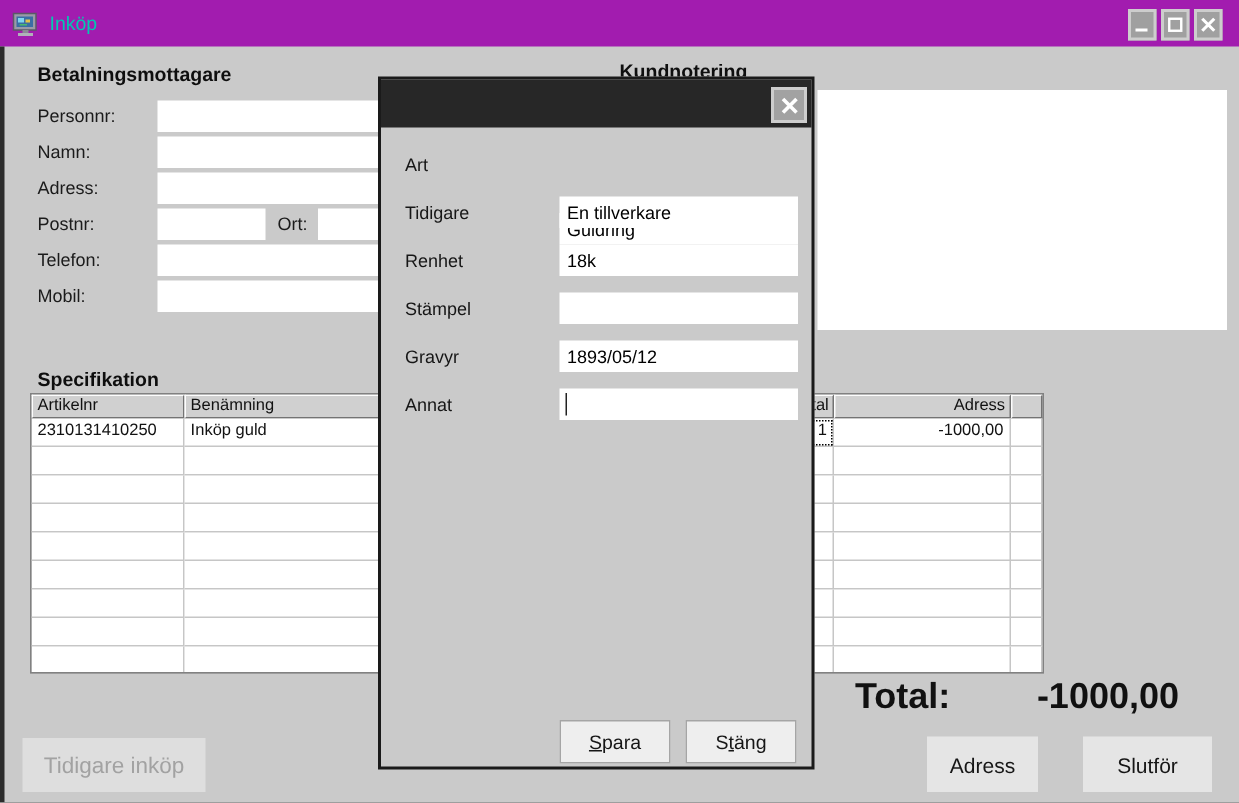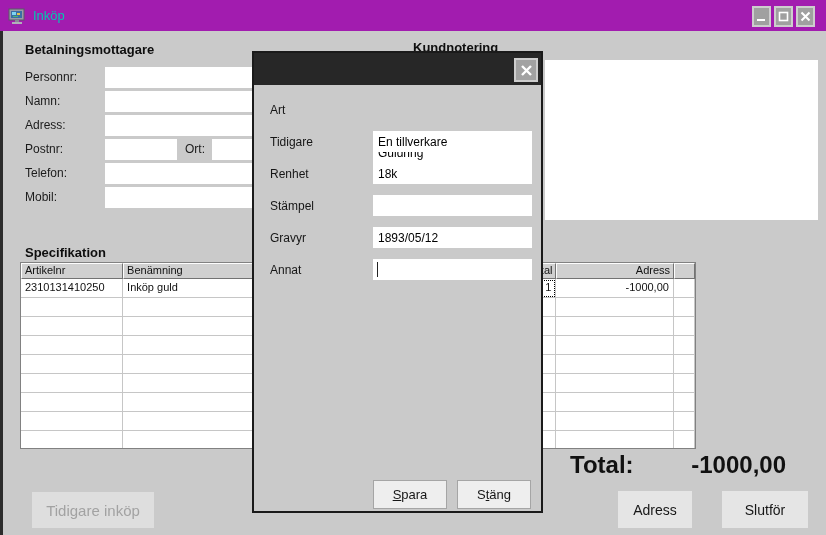--- a/index.html
+++ b/index.html
@@ -43,21 +43,21 @@
   .a-right { text-align:right; }
   .grid-cell.c4, .grid-cell.c5 { text-align:right; }
   .grid-cell.focused { outline:1px dotted #000; outline-offset:-2px; }
 
   
   .total-label { position:absolute; left:570px; top:451px; font-size:24px; font-weight:bold; }
   .total-value { position:absolute; left:620px; top:451px; width:166px; text-align:right;
                  font-size:24px; font-weight:bold; }
   .flat-btn { position:absolute; background:#e5e5e5; border:none; font-family:"Liberation Sans", sans-serif;
               font-size:14px; color:#161616; cursor:default; }
-  .btn-tidigare { left:32px; top:492px; width:122px; height:36px; font-size:15px;
+  .btn-tidigare { left:15px; top:492px; width:122px; height:36px; font-size:15px;
                   background:#dedede; color:#a2a2a2; }
   .btn-avbryt { left:618px; top:491px; width:74px; height:37px; }
   .btn-slutfor { left:722px; top:491px; width:86px; height:37px; }
 
   
   .dialog { position:absolute; left:252px; top:51px; width:291px; height:462px; background:#cacaca;
             border:2px solid #1a1a1a; z-index:10; }
   .dlg-titlebar { position:absolute; left:0; top:0; width:287px; height:32px; background:#272727; }
   .dlg-close { position:absolute; top:5px; right:3px; width:24px; height:24px; background:#a2a2a2;
                border:2px solid #cdcdcd; display:flex; align-items:center; justify-content:center; cursor:default; }

